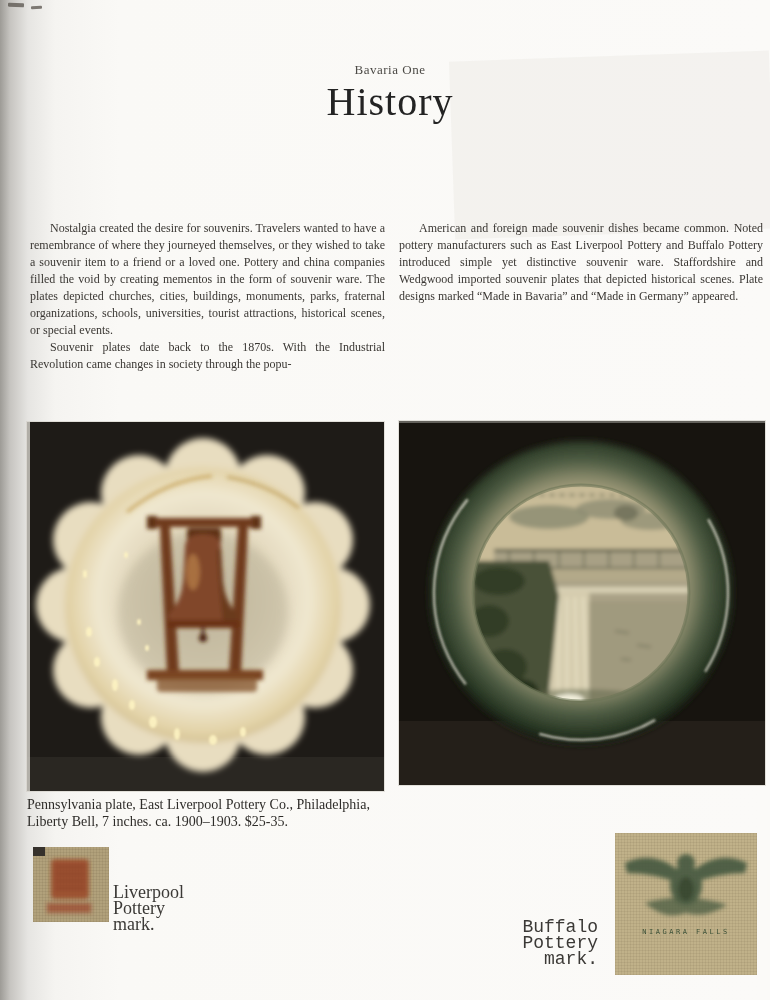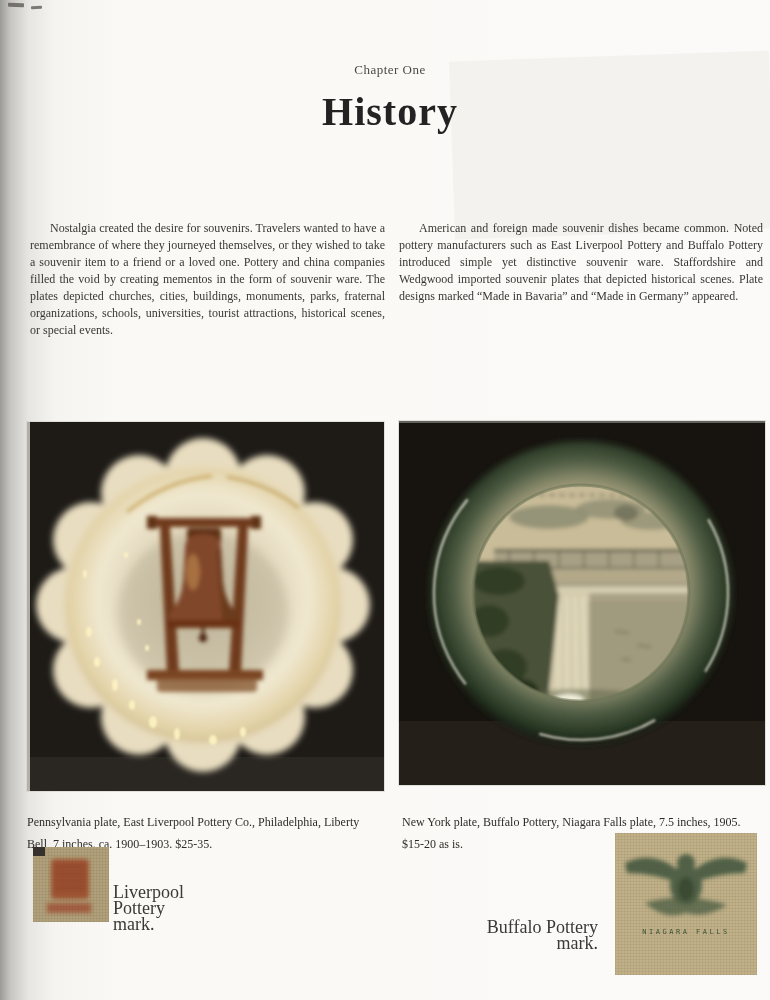--- a/index.html
+++ b/index.html
@@ -12,70 +12,71 @@
   .scan-shade{
     position:absolute;left:452px;top:56px;width:320px;height:178px;
     background:#f0eeea;opacity:.65;transform:rotate(-2deg);
   }
   .edge-mark{position:absolute;background:#57524b;opacity:.75;border-radius:1px;}
   .edge-mark.m1{left:8px;top:3px;width:16px;height:4px;transform:rotate(3deg);}
   .edge-mark.m2{left:31px;top:6px;width:11px;height:3px;transform:rotate(-2deg);}
 
   .header{position:absolute;left:30px;top:62px;width:720px;text-align:center;}
   .chapter-label{font-size:13px;color:#4c4a46;letter-spacing:.5px;}
-  .page-title{font-size:40px;font-weight:700;color:#232323;letter-spacing:1px;margin-top:10px;}
+  .page-title{font-size:40px;font-weight:400;color:#232323;letter-spacing:1px;margin-top:0;}
 
   .col{position:absolute;top:220px;font-size:12px;line-height:17px;color:#3a3733;text-align:justify;}
   .col-left{left:30px;width:355px;}
   .col-right{left:399px;width:364px;}
   .col p{margin:0;}
   .col p.indent{text-indent:20px;}
 
   .photo{position:absolute;box-shadow:0 0 0 1px rgba(210,206,198,.6);}
   .photo-left{left:27px;top:422px;width:357px;height:369px;}
   .photo-right{left:399px;top:421px;width:366px;height:364px;}
   .photo svg{display:block;}
 
-  .caption{position:absolute;font-size:12px;line-height:22px;color:#2e2c29;margin-top:15px;}
+  .caption{position:absolute;font-size:14px;line-height:17px;color:#2e2c29;}
   .caption-left{left:27px;top:796px;width:356px;}
   .caption-right{left:402px;top:796px;width:358px;}
 
   .mark-photo{position:absolute;overflow:hidden;}
   .mark-liverpool{
     left:33px;top:847px;width:76px;height:75px;background-color:#b1a17b;
     background-image:
       repeating-linear-gradient(0deg,rgba(90,75,50,.10) 0 1px,transparent 1px 3px),
       repeating-linear-gradient(90deg,rgba(90,75,50,.10) 0 1px,transparent 1px 3px);
   }
   .mark-buffalo{
     left:615px;top:833px;width:142px;height:142px;background-color:#c0b189;
     background-image:
       repeating-linear-gradient(0deg,rgba(90,75,50,.09) 0 1px,transparent 1px 3px),
       repeating-linear-gradient(90deg,rgba(90,75,50,.09) 0 1px,transparent 1px 3px);
   }
   .mark-label{position:absolute;font-size:18px;line-height:16px;color:#3b3936;}
   .label-liverpool{left:113px;top:884px;width:120px;text-align:left;}
-  .label-buffalo{left:480px;top:919px;width:118px;text-align:right;}
+  .label-buffalo{left:480px;top:919px;width:118px;text-align:right;font-family:Liberation Mono, monospace;}
 </style>
 </head>
 <body>
 
 <div class="page">
 
   <div class="scan-shade"></div>
   <div class="edge-mark m1"></div>
   <div class="edge-mark m2"></div>
 
   <div class="header">
-    <div class="chapter-label">Chapter One</div>
+    <div class="chapter-label">Bavaria One</div>
     <div class="page-title">History</div>
   </div>
 
   <div class="col col-left">
     <p class="indent">Nostalgia created the desire for souvenirs. Travelers wanted to have a remembrance of where they journeyed themselves, or they wished to take a souvenir item to a friend or a loved one. Pottery and china companies filled the void by creating mementos in the form of souvenir ware. The plates depicted churches, cities, buildings, monuments, parks, fraternal organizations, schools, universities, tourist attractions, historical scenes, or special events.</p>
+    <p class="indent">Souvenir plates date back to the 1870s. With the Industrial Revolution came changes in society through the popu-</p>
   </div>
   <div class="col col-right">
     <p class="indent">American and foreign made souvenir dishes became common. Noted pottery manufacturers such as East Liverpool Pottery and Buffalo Pottery introduced simple yet distinctive souvenir ware. Staffordshire and Wedgwood imported souvenir plates that depicted historical scenes. Plate designs marked “Made in Bavaria” and “Made in Germany” appeared.</p>
   </div>
 
   <div class="photo photo-left">
     <svg width="357" height="369" viewBox="0 0 357 369">
       <defs>
         <radialGradient id="lp-plate" cx="50%" cy="48%" r="55%">
           <stop offset="0%" stop-color="#c6bba2"></stop>
@@ -226,21 +227,20 @@
           <line x1="222" y1="238" x2="232" y2="239"></line>
         </g>
         <ellipse cx="182" cy="292" rx="100" ry="24" fill="#5e6348" opacity="0.5"></ellipse>
         <ellipse cx="170" cy="279" rx="15" ry="6" fill="#f7f3e2" opacity="0.95"></ellipse>
       </g>
       <circle cx="182" cy="172" r="108" fill="none" stroke="#6d7456" stroke-width="3" opacity="0.6"></circle>
     </svg>
   </div>
 
   <div class="caption caption-left">Pennsylvania plate, East Liverpool Pottery Co., Philadelphia, Liberty Bell, 7 inches. ca. 1900–1903. $25-35.</div>
-  <div class="caption caption-right">New York plate, Buffalo Pottery, Niagara Falls plate, 7.5 inches, 1905. $15-20 as is.</div>
 
   <div class="mark-photo mark-liverpool">
     <svg width="76" height="75" viewBox="0 0 76 75">
       <filter id="mb2" x="-30%" y="-30%" width="160%" height="160%">
           <feGaussianBlur stdDeviation="2"></feGaussianBlur>
         </filter>
       <g filter="url(#mb2)">
         <rect x="18" y="12" width="38" height="40" rx="4" fill="#9a4526" opacity="0.85"></rect>
         <g stroke="#7d3118" stroke-width="2" opacity="0.7">
           <line x1="22" y1="20" x2="52" y2="20"></line>

